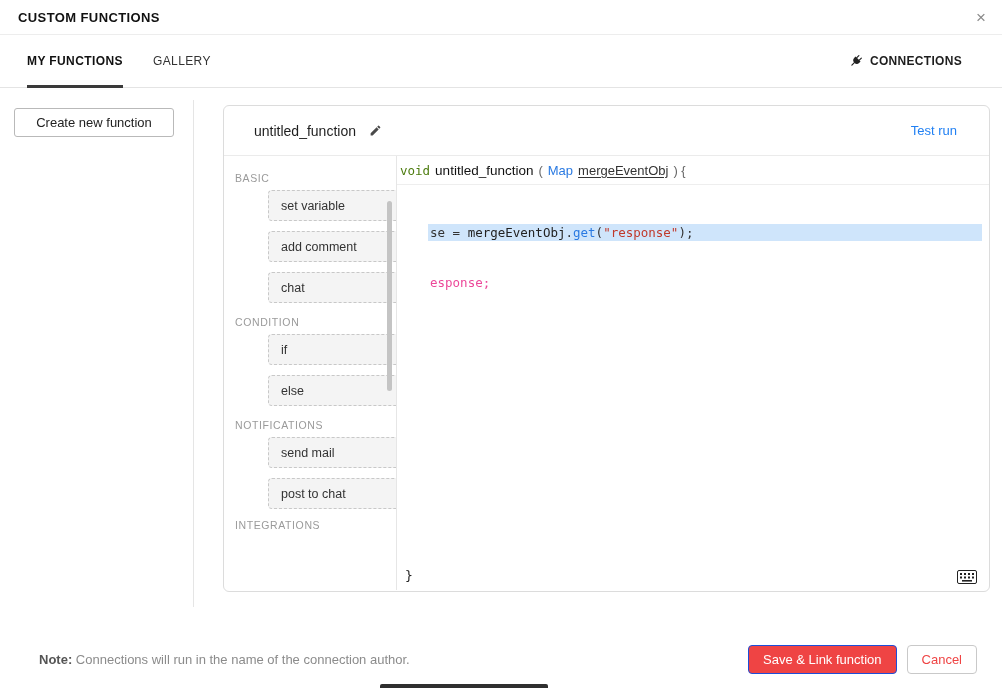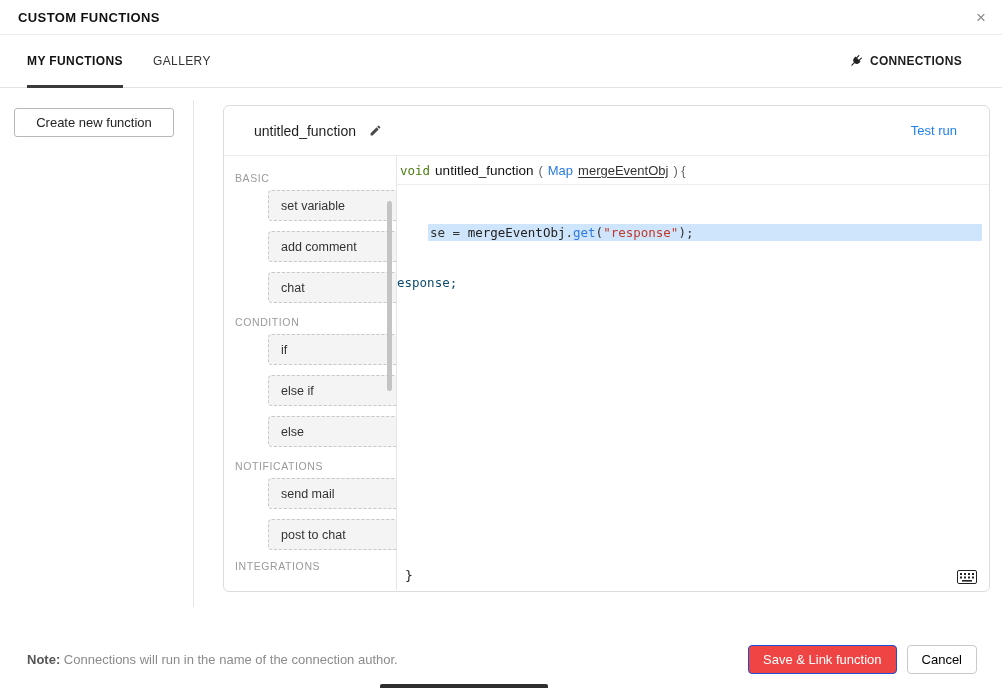--- a/index.html
+++ b/index.html
@@ -49,32 +49,32 @@
   .sig-name { color:#111; font-size:13.5px; }
   .sig-paren { color:#666; }
   .kw-type { color:#2a7ae2; }
   .sig-param { color:#333; text-decoration:underline; text-underline-offset:2px; }
   .code-area { flex:1; position:relative; font-family:"DejaVu Sans Mono", monospace; font-size:12.5px; padding-top:9px; white-space:pre; }
   .code-line1 { margin-left:31px; margin-right:7px; background:#cfe5fb; height:17px; line-height:17px; padding-left:2px; }
   .t-def { color:#333; }
   .t-obj { color:#222; }
   .t-method { color:#2a7ae2; }
   .t-str { color:#c0392b; }
-  .code-line2 { margin-top:3px; height:17px; line-height:17px; color:#0c4a6e; }
+  .code-line2 { margin-left:33px; margin-top:3px; height:17px; line-height:17px; color:#ec4899; }
   .closing-brace { position:absolute; left:8px; bottom:7px; font-size:13px; color:#222; }
   .kbd-icon { position:absolute; right:12px; bottom:6px; cursor:pointer; display:flex; }
 
   
-  .footer { position:absolute; left:0; right:0; bottom:14px; height:29px; display:flex; align-items:center; padding:0 25px 0 27px; }
+  .footer { position:absolute; left:12px; right:0; bottom:14px; height:29px; display:flex; align-items:center; padding:0 25px 0 27px; }
   .note { font-size:13px; color:#8b8b8b; }
   .note b { color:#555; }
   .footer-btns { margin-left:auto; display:flex; gap:10px; }
   .btn { height:29px; border-radius:4px; font-size:13px; font-family:inherit; padding:0 14px; cursor:pointer; }
   .btn-save { background:#ef4444; border:1px solid #1d4ed8; color:#fff; }
-  .btn-cancel { background:#fff; border:1px solid #c9c9c9; color:#000000; }
+  .btn-cancel { background:#fff; border:1px solid #c9c9c9; color:#ef4444; }
 
   .bottom-bar { position:absolute; left:380px; bottom:0; width:168px; height:4px; background:#2f2f2f; border-radius:2px 2px 0 0; }
 </style>
 </head>
 <body>
 
 <div class="page">
 
   <div class="top-header">
     <span class="page-title">CUSTOM FUNCTIONS</span>
@@ -119,21 +119,20 @@
         <div class="palette">
           <div class="pal-section">
             <div class="pal-label">BASIC</div>
             <div class="pal-item">set variable</div>
             <div class="pal-item">add comment</div>
             <div class="pal-item">chat</div>
           </div>
           <div class="pal-section">
             <div class="pal-label">CONDITION</div>
             <div class="pal-item">if</div>
-            <div class="pal-item">else if</div>
             <div class="pal-item">else</div>
           </div>
           <div class="pal-section">
             <div class="pal-label">NOTIFICATIONS</div>
             <div class="pal-item">send mail</div>
             <div class="pal-item">post to chat</div>
           </div>
           <div class="pal-section clipped">
             <div class="pal-label">INTEGRATIONS</div>
           </div>

